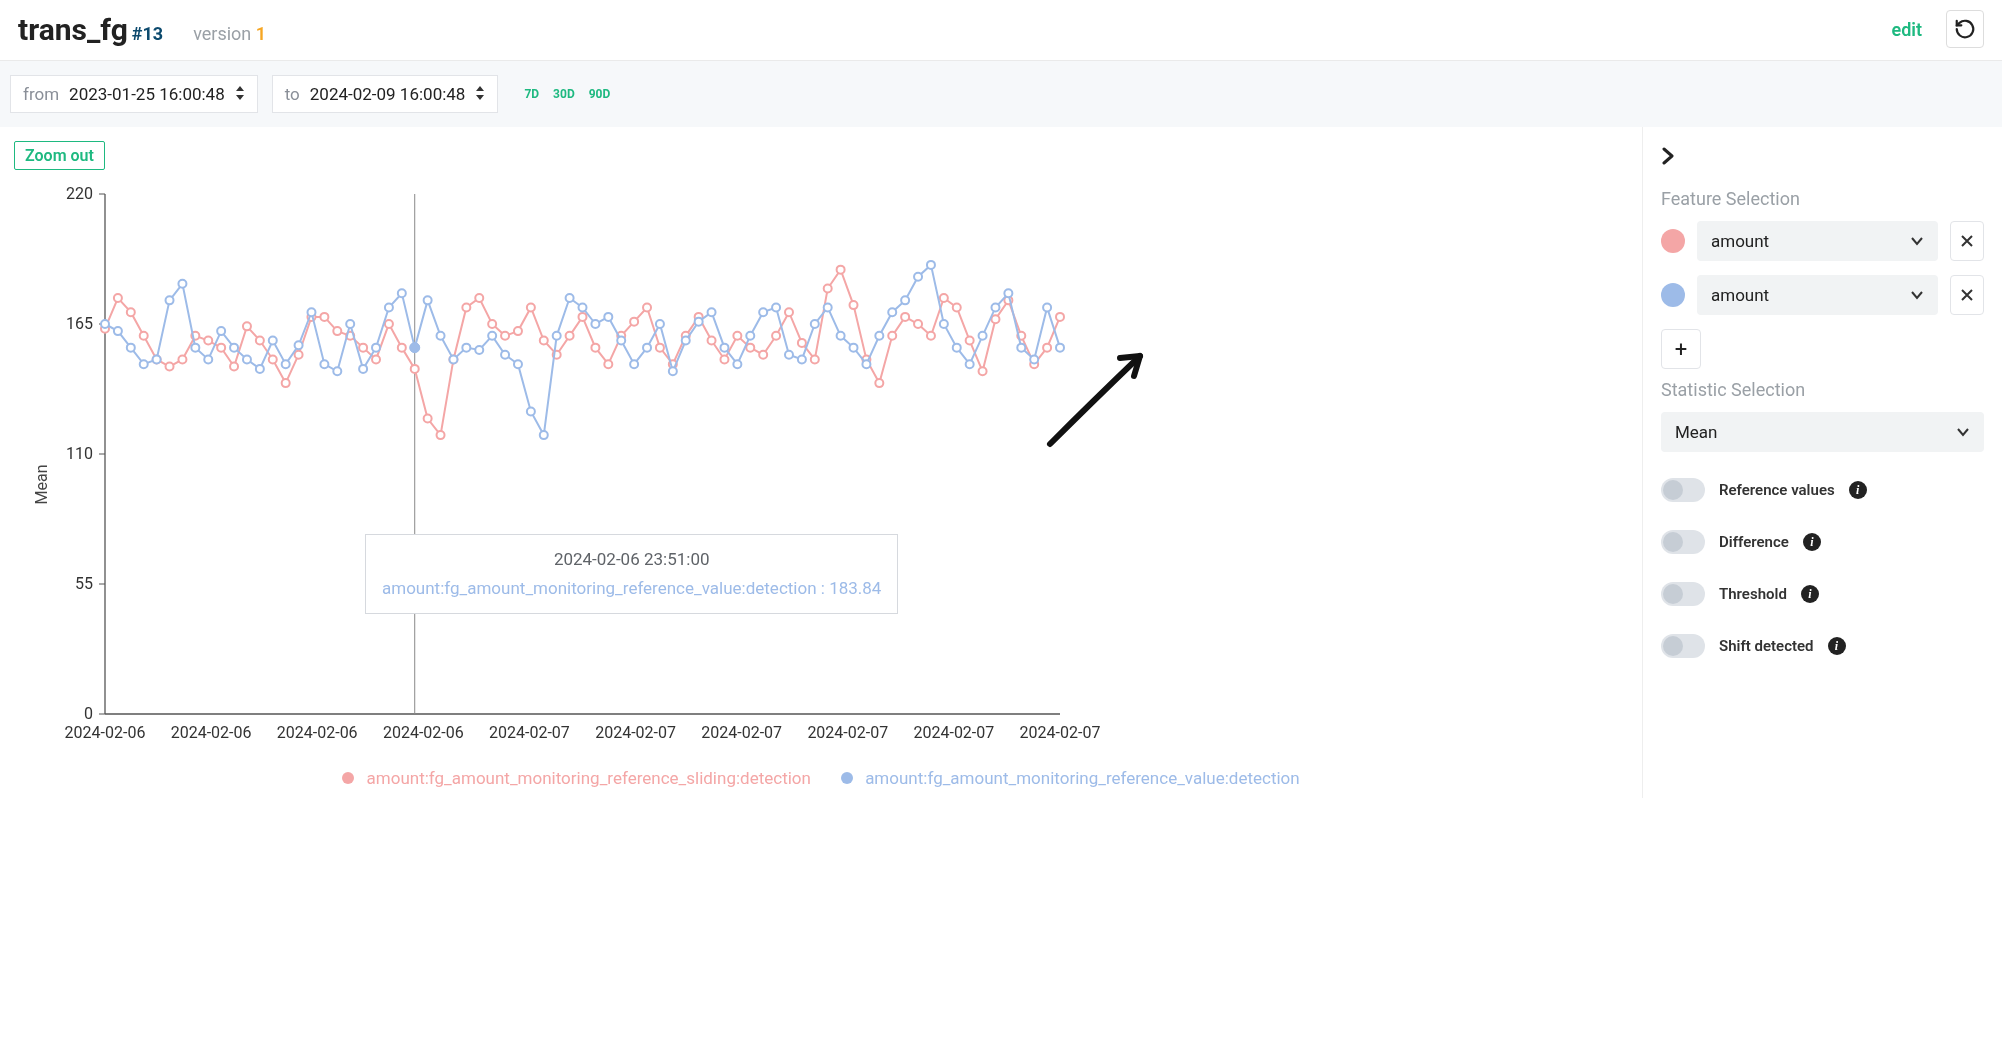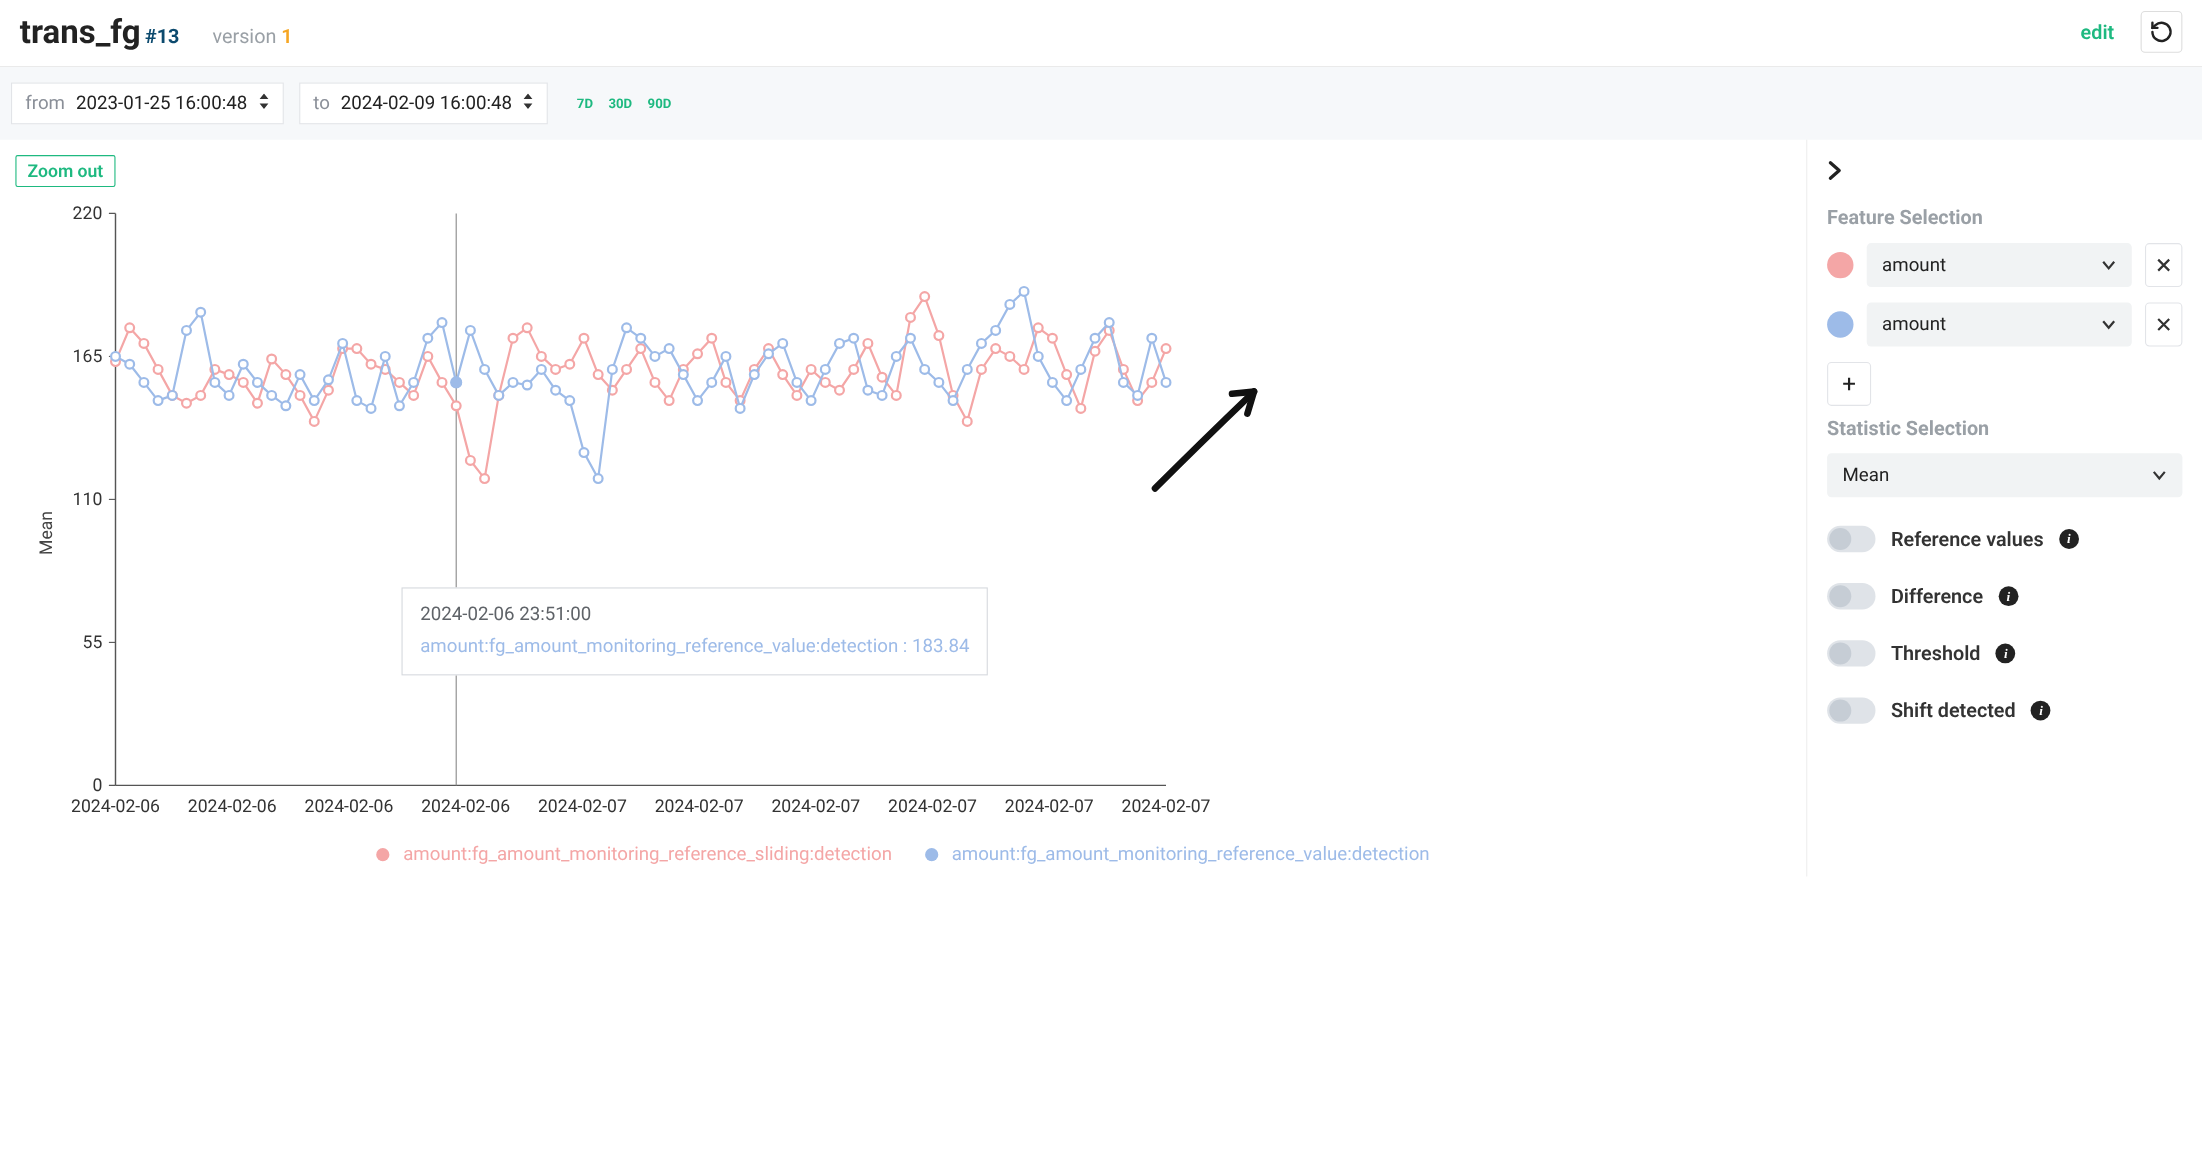--- a/index.html
+++ b/index.html
@@ -27,42 +27,42 @@
 
   .body-grid { display:flex; align-items:stretch; }
   .chart-panel { flex:1 1 auto; padding:14px 10px 10px 10px; position:relative;}
   .zoom-out { display:inline-block; border:1px solid #1eb980; color:#1eb980; font-weight:600; padding:4px 10px; border-radius:2px; font-size:16px; margin-left:4px; cursor:pointer;}
 
   .chart-wrap { position:relative; margin-top:4px; }
   svg.chart { display:block; }
 
   .y-axis-title { position:absolute; left:6px; top:50%; transform: translateY(-50%) rotate(-90deg); transform-origin:left top; font-size:16px; color:#444; }
 
-  .tooltip { position:absolute; background:#fff; border:1px solid #d6d9de; padding:10px 16px; font-size:17px; line-height:1.7; pointer-events:none; }
+  .tooltip { position:absolute; background:#fff; border:1px solid #d6d9de; padding:10px 16px; font-size:17px; line-height:1.7; pointer-events:none;text-align:center; }
   .tooltip .t-date { color:#5f6368; }
   .tooltip .t-series { color:#9dbbe8; }
 
   .legend { display:flex; gap:30px; justify-content:center; margin-top:12px; font-size:17px;}
   .legend .swatch { width:12px; height:12px; border-radius:50%; display:inline-block; margin-right:8px; vertical-align:middle;}
   .legend .lbl { vertical-align:middle; }
 
   
   .side-panel { width:360px; border-left:1px solid #eee; padding:18px 18px 18px 18px; position:relative;}
   .side-collapse { font-size:22px; font-weight:700; color:#333; cursor:pointer; margin-bottom:10px; display:inline-block;}
-  .side-section-title { font-size:18px; color:#9aa0a6; font-weight:700; margin:8px 0 12px 0;}
+  .side-section-title { font-size:18px; color:#9aa0a6; font-weight:400; margin:8px 0 12px 0;}
   .feature-row { display:flex; align-items:center; gap:12px; margin-bottom:14px;}
   .feature-dot { width:24px; height:24px; border-radius:50%; flex:0 0 24px;}
   .feature-select { flex:1; background:#f1f3f4; border-radius:4px; padding:10px 14px; display:flex; align-items:center; justify-content:space-between; font-size:17px; cursor:pointer;}
   .feature-remove { width:34px; height:40px; border:1px solid #e2e4e8; border-radius:4px; display:flex; align-items:center; justify-content:center; cursor:pointer; font-size:18px;}
   .add-feature-btn { width:40px; height:40px; border:1px solid #e2e4e8; border-radius:4px; display:flex; align-items:center; justify-content:center; font-size:22px; cursor:pointer; margin-bottom:10px;}
   .stat-select { background:#f1f3f4; border-radius:4px; padding:10px 14px; display:flex; align-items:center; justify-content:space-between; font-size:17px; cursor:pointer; margin-bottom:26px;}
   .toggle-row { display:flex; align-items:center; gap:14px; margin-bottom:28px;}
   .toggle { width:44px; height:24px; background:#dfe3e8; border-radius:12px; position:relative; cursor:pointer;}
   .toggle::after { content:""; width:20px; height:20px; background:#c6cdd5; border-radius:50%; position:absolute; top:2px; left:2px;}
-  .toggle-label { font-size:18px; font-weight:600; color:#333;}
+  .toggle-label { font-size:15px; font-weight:600; color:#333;}
   .info-dot { width:18px; height:18px; border-radius:50%; background:#222; color:#fff; font-size:12px; font-weight:700; display:flex; align-items:center; justify-content:center; font-style:italic; font-family:serif;}
 
   
   .arrow-annot { position:absolute; pointer-events:none; }
 </style>
 </head>
 <body>
 
 <div class="header">
   <div class="header-left">

